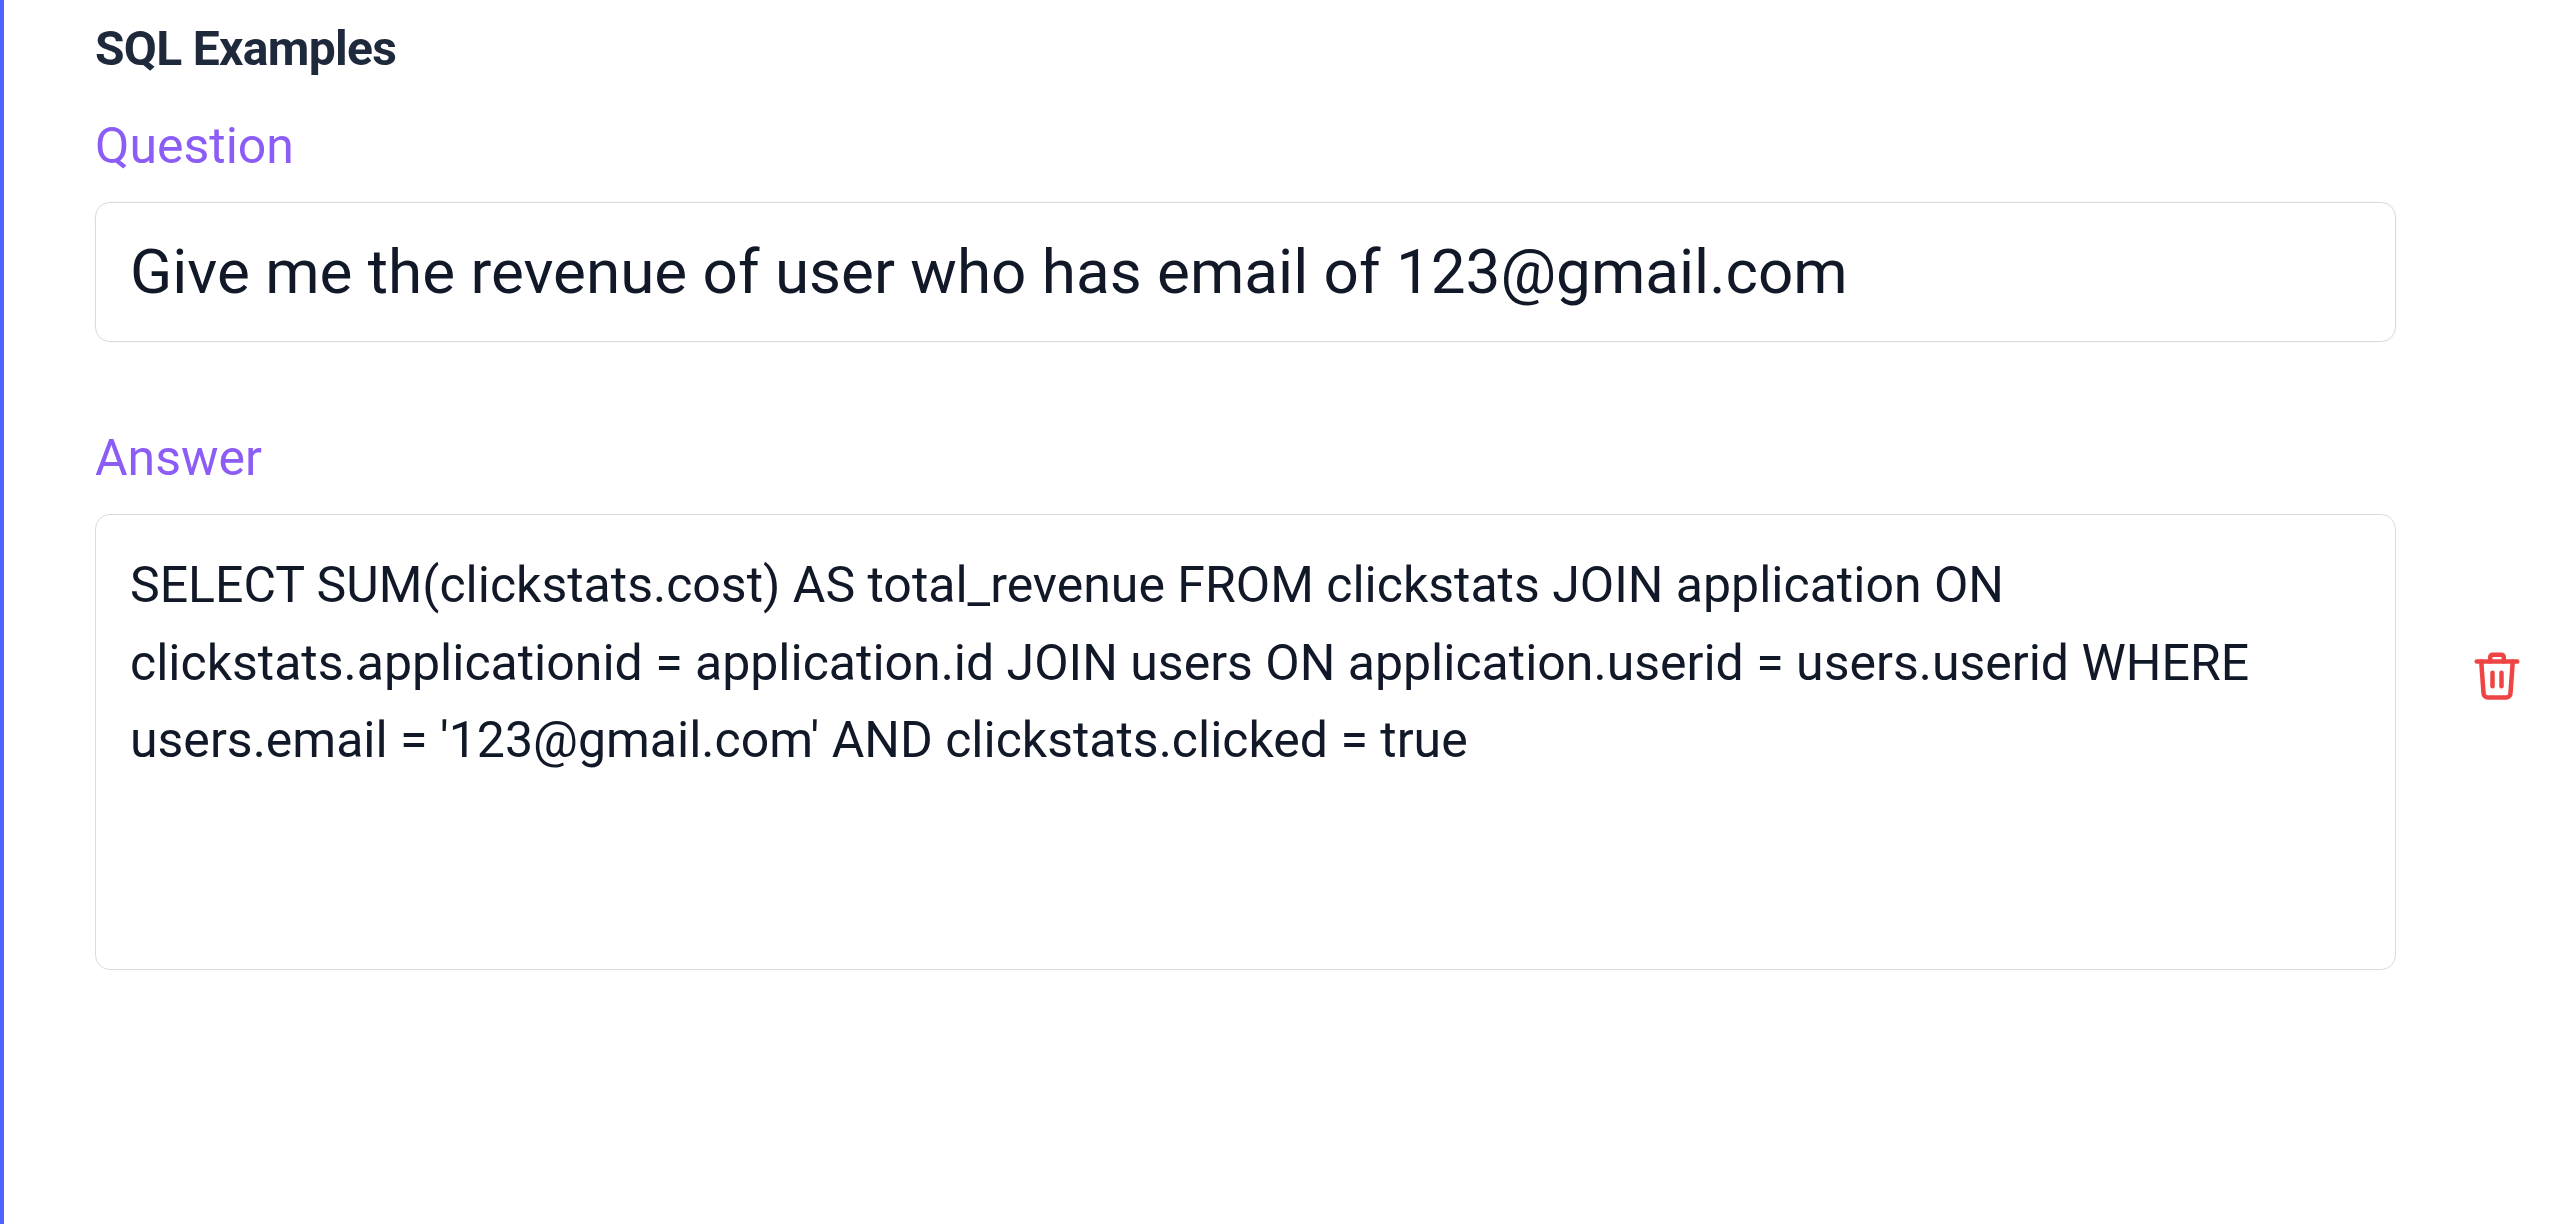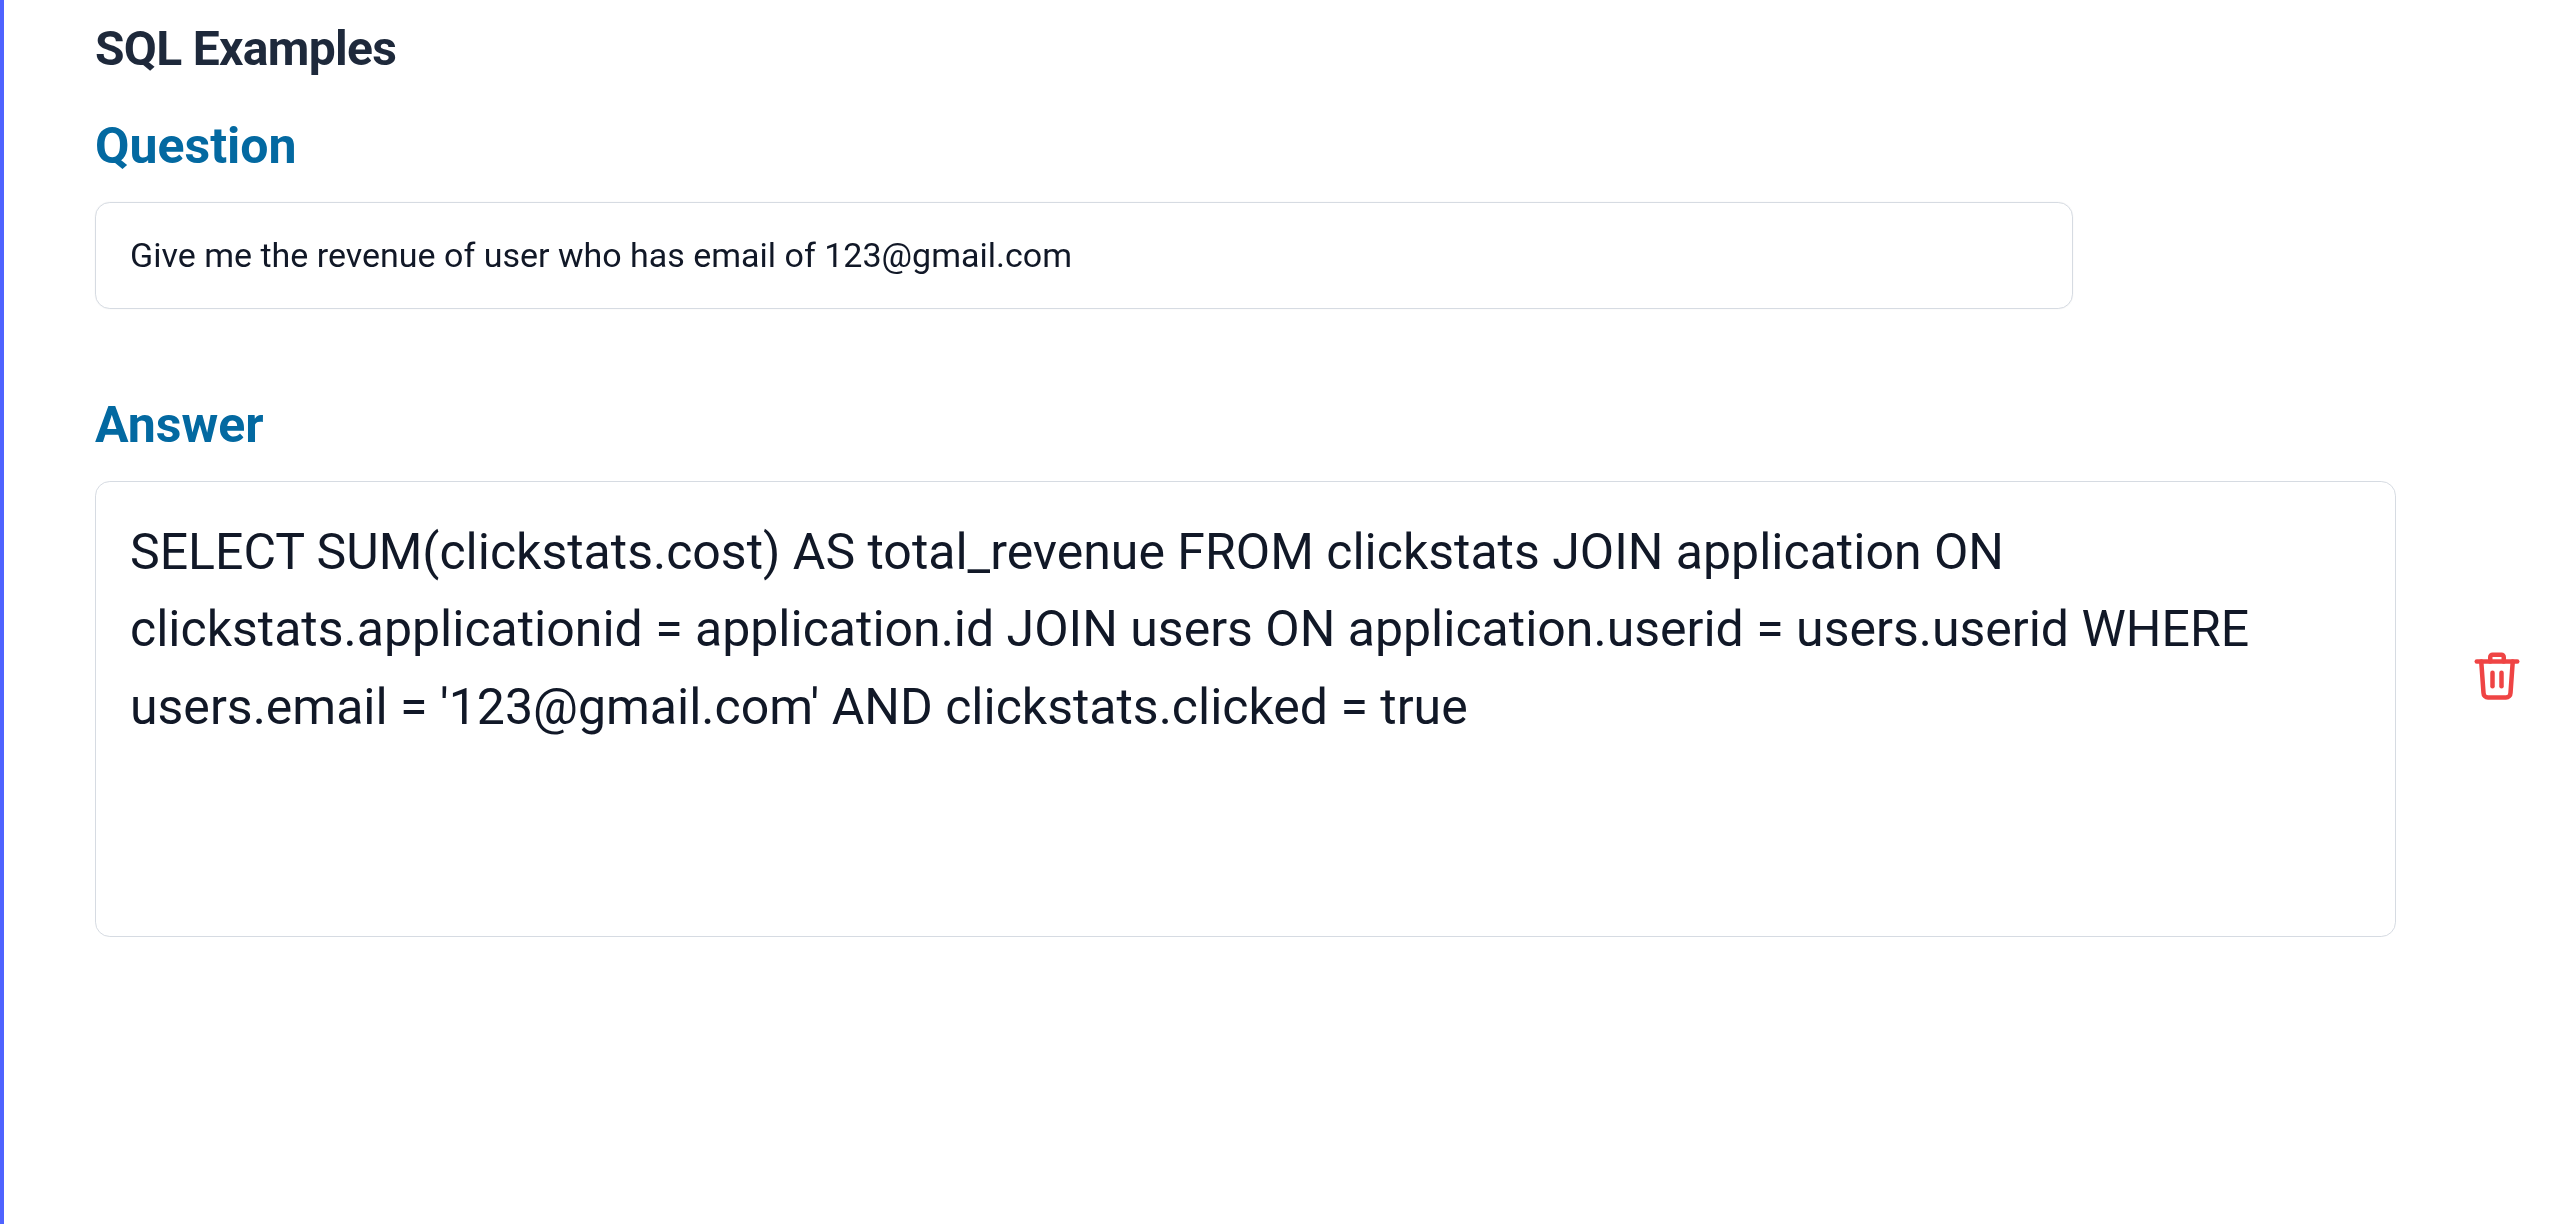--- a/index.html
+++ b/index.html
@@ -27,29 +27,29 @@
   .section-title {
     font-size: 48px;
     font-weight: 700;
     color: #1e293b;
     letter-spacing: -0.7px;
     margin: 0 0 40px 0;
   }
 
   .field-label {
     font-size: 50px;
-    font-weight: 700;
-    color: #0369a1;
+    font-weight: 400;
+    color: #8b5cf6;
     margin: 0 0 27px 0;
   }
 
   .text-input {
-    width: 1978px;
+    width: 2301px;
     box-sizing: border-box;
-    font-size: 34px;
+    font-size: 62px;
     font-family: inherit;
     color: #111827;
     background: #ffffff;
     border: 1.3px solid #d6dbe2;
     border-radius: 14.8px;
     padding: 32px 34px;
     line-height: 1.2;
     box-shadow: 0 0 0 0.7px rgba(0,0,0,0.02);
   }
 

